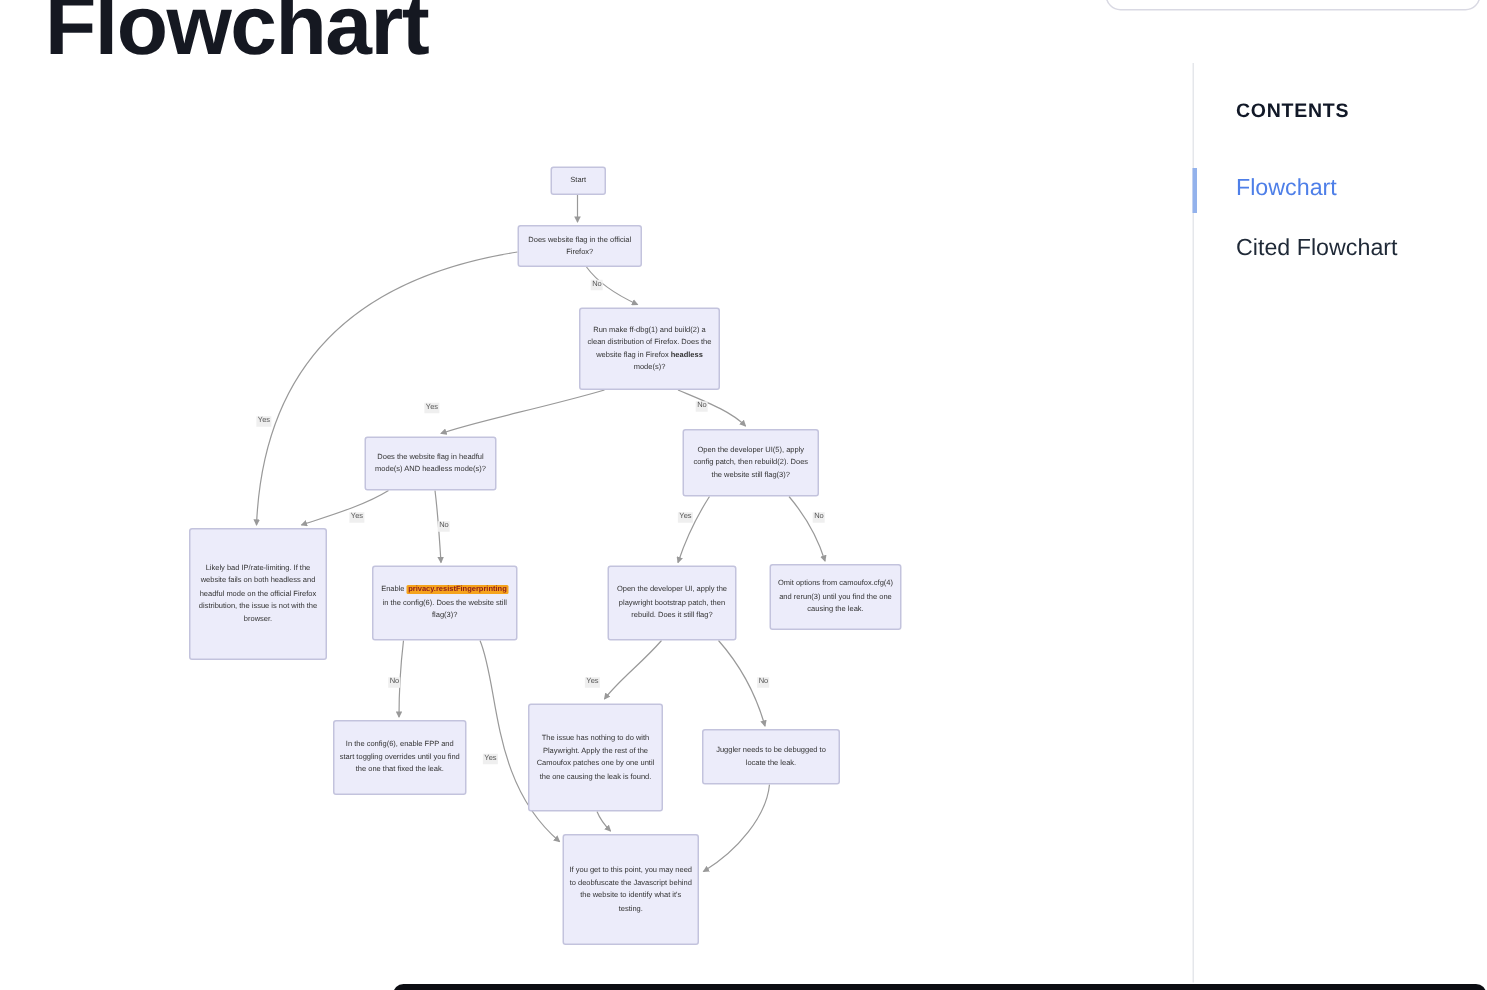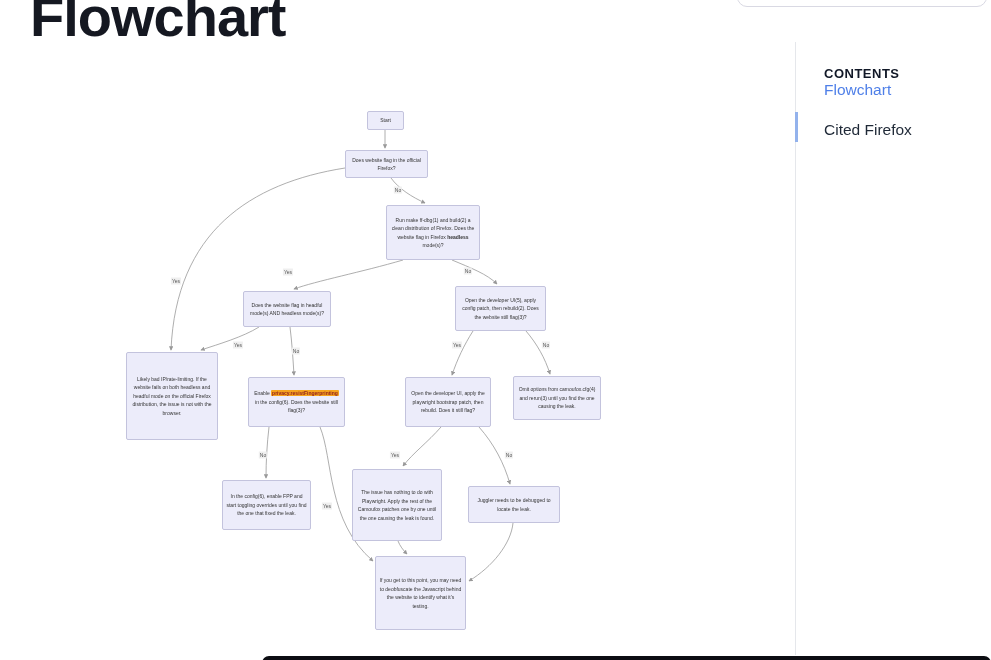--- a/index.html
+++ b/index.html
@@ -44,20 +44,21 @@
     position: absolute;
     left: 824px;
     top: 66px;
     width: 160px;
   }
   .toc-title {
     font-size: 13px;
     font-weight: 700;
     letter-spacing: 0.5px;
     color: #111827;
+    margin-bottom: 36px;
   }
   .toc-item {
     font-size: 15.5px;
     color: #1f2937;
     margin-bottom: 22px;
     cursor: pointer;
   }
   .toc-item.active { color: #4e7fe8; }
   .active-bar {
     position: absolute;
@@ -218,16 +219,16 @@
   <div class="edge-label" style="left:509px;top:455px">No</div>
 
 </div>
 
 <div class="sidebar-divider"></div>
 <div class="active-bar"></div>
 
 <nav class="toc">
   <div class="toc-title">CONTENTS</div>
   <div class="toc-item active">Flowchart</div>
-  <div class="toc-item">Cited Firefox</div>
+  <div class="toc-item">Cited Flowchart</div>
 </nav>
 
 <div class="code-partial"></div>
 
 </body></html>

